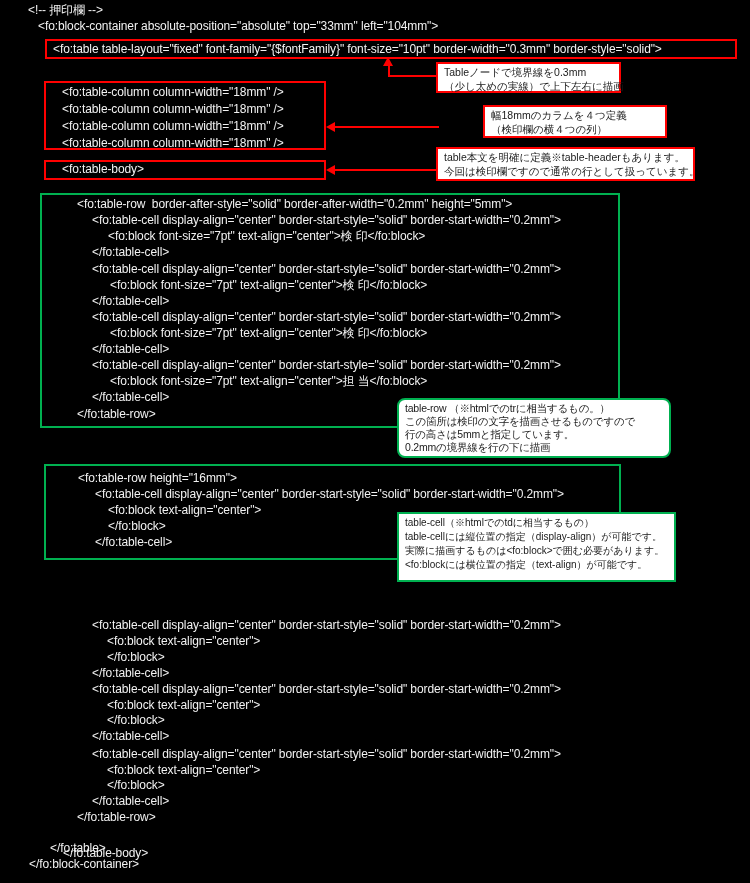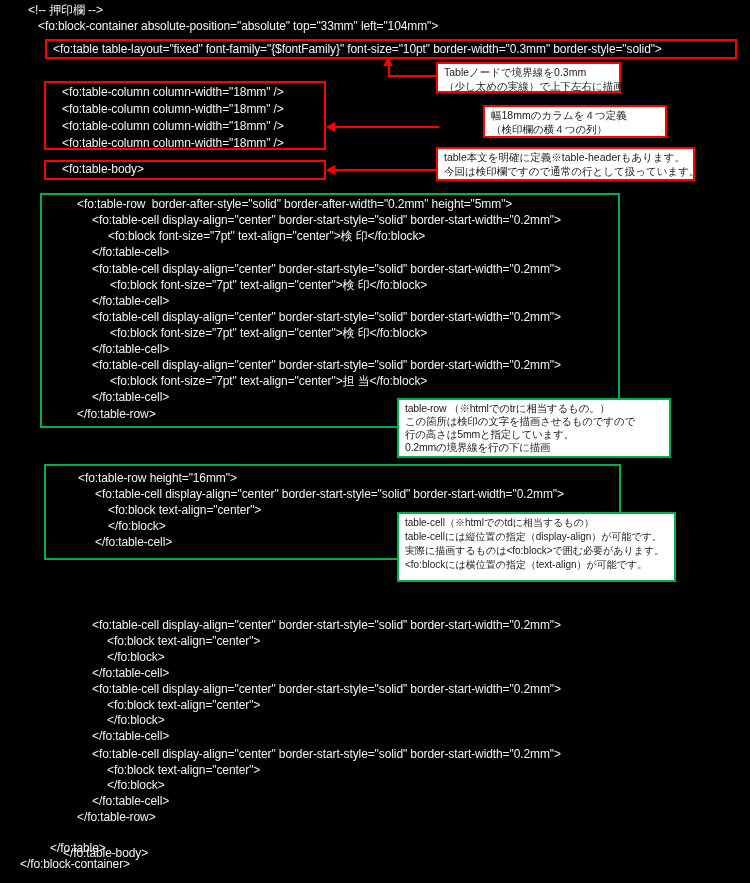--- a/index.html
+++ b/index.html
@@ -69,21 +69,21 @@
       <div style="left: 107px; top: 697px;">&lt;fo:block text-align="center"&gt;</div>
       <div style="left: 107px; top: 712px;">&lt;/fo:block&gt;</div>
       <div style="left: 92px; top: 728px;">&lt;/fo:table-cell&gt;</div>
       <div style="left: 92px; top: 746px;">&lt;fo:table-cell display-align="center" border-start-style="solid" border-start-width="0.2mm"&gt;</div>
       <div style="left: 107px; top: 762px;">&lt;fo:block text-align="center"&gt;</div>
       <div style="left: 107px; top: 777px;">&lt;/fo:block&gt;</div>
       <div style="left: 92px; top: 793px;">&lt;/fo:table-cell&gt;</div>
       <div style="left: 77px; top: 809px;">&lt;/fo:table-row&gt;</div>
       <div style="left: 63px; top: 825px; margin-top: 20px;">&lt;/fo:table-body&gt;</div>
       <div style="left: 50px; top: 840px; text-align: right;">&lt;/fo:table&gt;</div>
-      <div style="left: 20px; top: 856px;">&lt;/fo:block-container&gt;</div>
+      <div style="left: 29px; top: 856px;">&lt;/fo:block-container&gt;</div>
     </div>
 
   <div class="hbox" style="left:45px; top:39px; width:692px; height:20px;"></div>
   <div class="hbox" style="left:44px; top:81px; width:282px; height:69px;"></div>
   <div class="hbox" style="left:44px; top:160px; width:282px; height:20px;"></div>
 
   <div class="hbox green" style="left:40px; top:193px; width:580px; height:235px;"></div>
   <div class="hbox green" style="left:44px; top:464px; width:577px; height:96px;"></div>
 
   <div class="arrow up" style="left:383px; top:57px;"></div>
@@ -104,21 +104,21 @@
   <div class="callout" style="left:439px; top:105px; width:184px; height:33px;margin-left:44px;">
       <div>幅18mmのカラムを４つ定義</div>
       <div>（検印欄の横４つの列）</div>
     </div>
 
   <div class="callout" style="left:436px; top:147px; width:259px; height:34px;">
       <div>table本文を明確に定義※table-headerもあります。</div>
       <div>今回は検印欄ですので通常の行として扱っています。</div>
     </div>
 
-  <div class="callout green-border mid" style="left:397px; top:398px; width:274px; height:60px;">
+  <div class="callout green-border mid" style="left:397px; top:398px; width:274px; height:60px;border-radius:8px;">
       <div>table-row （※htmlでのtrに相当するもの。）</div>
       <div>この箇所は検印の文字を描画させるものですので</div>
       <div>行の高さは5mmと指定しています。</div>
       <div>0.2mmの境界線を行の下に描画</div>
     </div>
 
   <div class="callout green-border small" style="left:397px; top:512px; width:279px; height:70px;">
       <div>table-cell（※htmlでのtdに相当するもの）</div>
       <div>table-cellには縦位置の指定（display-align）が可能です。</div>
       <div>実際に描画するものは&lt;fo:block&gt;で囲む必要があります。</div>

